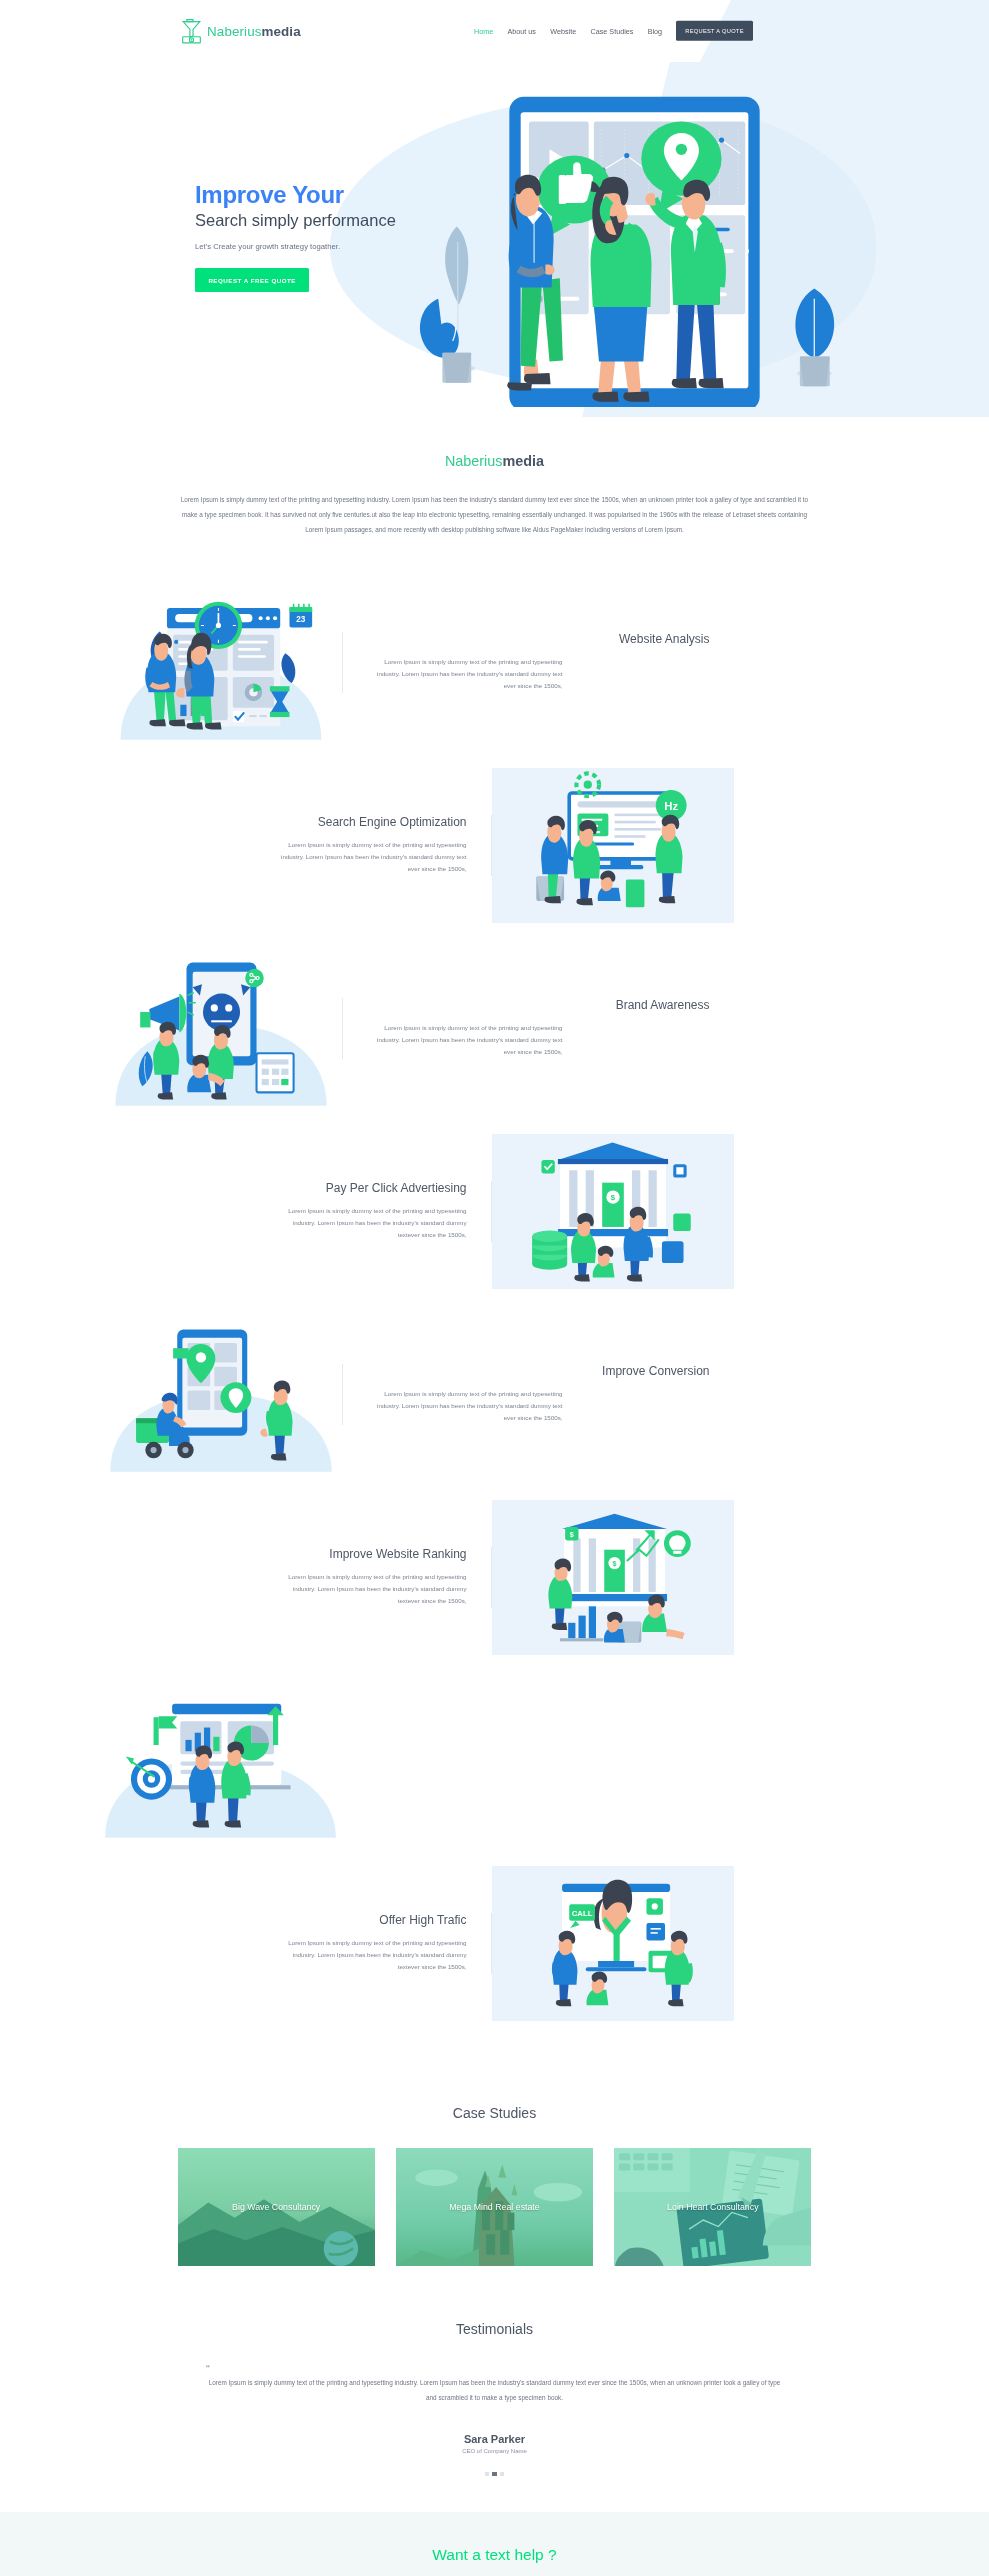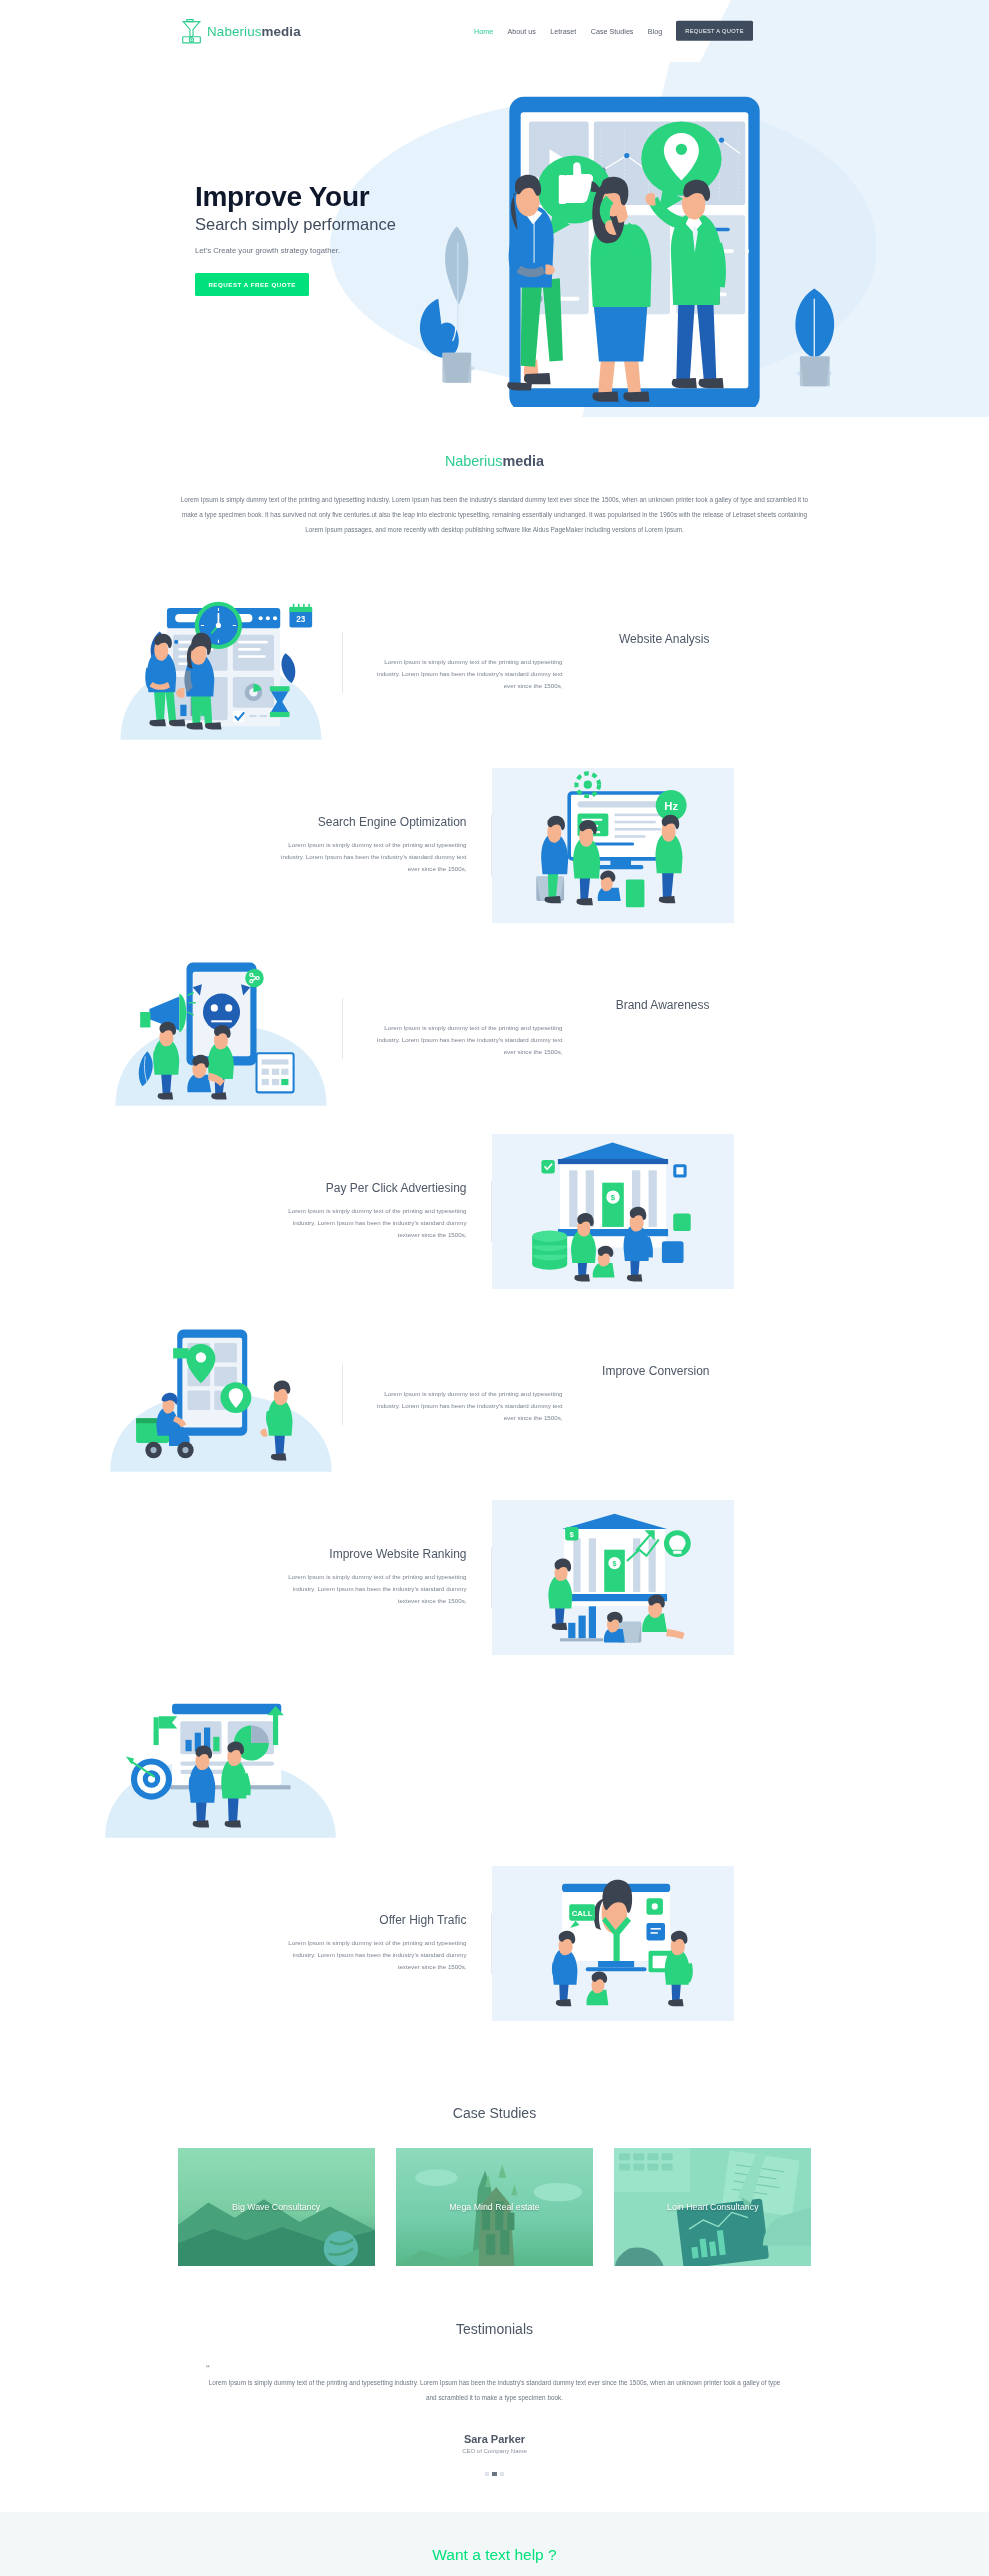--- a/index.html
+++ b/index.html
@@ -79,21 +79,21 @@
     left: 330px; top: 36px;
     width: 546px; height: 289px;
     background: #ddeefb;
     border-radius: 50% 46% 44% 52% / 52% 50% 46% 48%;
     opacity: .75;
   }
   .hero-copy {
     position: absolute; left: 195px; top: 120px; width: 242px;
   }
   .hero-h1 {
-    font-size: 28px; font-weight: 700; color: #0f172a;
+    font-size: 24px; font-weight: 700; color: #3b82f6;
     line-height: 1.06; letter-spacing: -0.3px;
   }
   .hero-h2 {
     font-size: 16.5px; font-weight: 400; color: #3f4c5e;
     margin-top: 3.1px; line-height: 1.15;
   }
   .hero-sub {
     font-size: 7.7px; color: #6a7381; margin-top: 12.4px;
   }
   .hero-cta {
@@ -209,21 +209,21 @@
         </svg>
       </span>
       <span class="logo-text">
         <span class="lt-a">Naberius</span><span class="lt-b">media</span>
       </span>
     </div>
 
     <nav class="nav">
       <a href="#" class="active">Home</a>
       <a href="#">About us</a>
-      <a href="#">Letraset</a>
+      <a href="#">Website</a>
       <a href="#">Case Studies</a>
       <a href="#">Blog</a>
       <a href="#">Contact us</a>
     </nav>
 
     <button class="quote-btn">REQUEST A QUOTE</button>
   </div>
 </header>
 
 <section class="hero">

